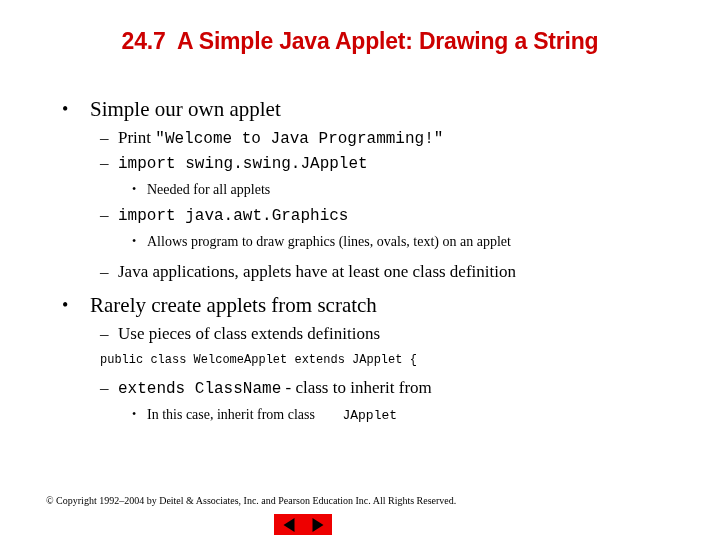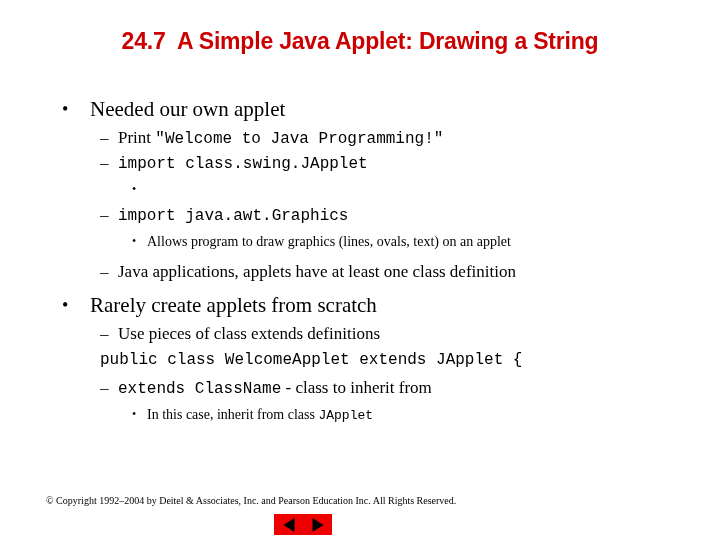--- a/index.html
+++ b/index.html
@@ -104,26 +104,26 @@
     line-height: 19px;
     padding-left: 147px;
     min-height: 19px;
   }
   .lvl3 .bullet-mark {
     left: 132px;
     top: 0;
     font-size: 12px;
     line-height: 19px;
   }
-  .lvl3 .mono { font-size: 13px; }
+  .lvl3 .mono { font-size: 13px; margin-left: 24px; }
 
   
   .codeline {
     font-family: "Liberation Mono", "DejaVu Sans Mono", monospace;
-    font-size: 16px;
+    font-size: 12px;
     line-height: 23px;
     padding-left: 100px;
     min-height: 23px;
   }
 
   .sp-above-sm { margin-top: 4px; }
   .sp-above-md { margin-top: 9px; }
 
   
   .footer {
@@ -182,35 +182,36 @@
 <body>
 
 <div class="slide">
 
   <div class="slide-title">24.7  A Simple Java Applet: Drawing a String</div>
 
   <div class="body-area">
 
     <div class="line lvl1">
       <span class="bullet-mark">•</span>
-      <span class="txt serif">Needed our own applet</span>
+      <span class="txt serif">Simple our own applet</span>
     </div>
 
     <div class="line lvl2 sp-above-sm">
       <span class="bullet-mark">–</span>
       <span class="txt serif">Print </span><span class="txt mono">"Welcome to Java Programming!"</span>
     </div>
 
     <div class="line lvl2">
       <span class="bullet-mark">–</span>
-      <span class="txt mono">import class.swing.JApplet</span>
+      <span class="txt mono">import swing.swing.JApplet</span>
     </div>
 
     <div class="line lvl3 sp-above-sm">
       <span class="bullet-mark">•</span>
+      <span class="txt serif">Needed for all applets</span>
     </div>
 
     <div class="line lvl2 sp-above-sm">
       <span class="bullet-mark">–</span>
       <span class="txt mono">import java.awt.Graphics</span>
     </div>
 
     <div class="line lvl3 sp-above-sm" style="padding-right:100px;">
       <span class="bullet-mark">•</span>
       <span class="txt serif">Allows program to draw graphics (lines, ovals, text) on an applet</span>

